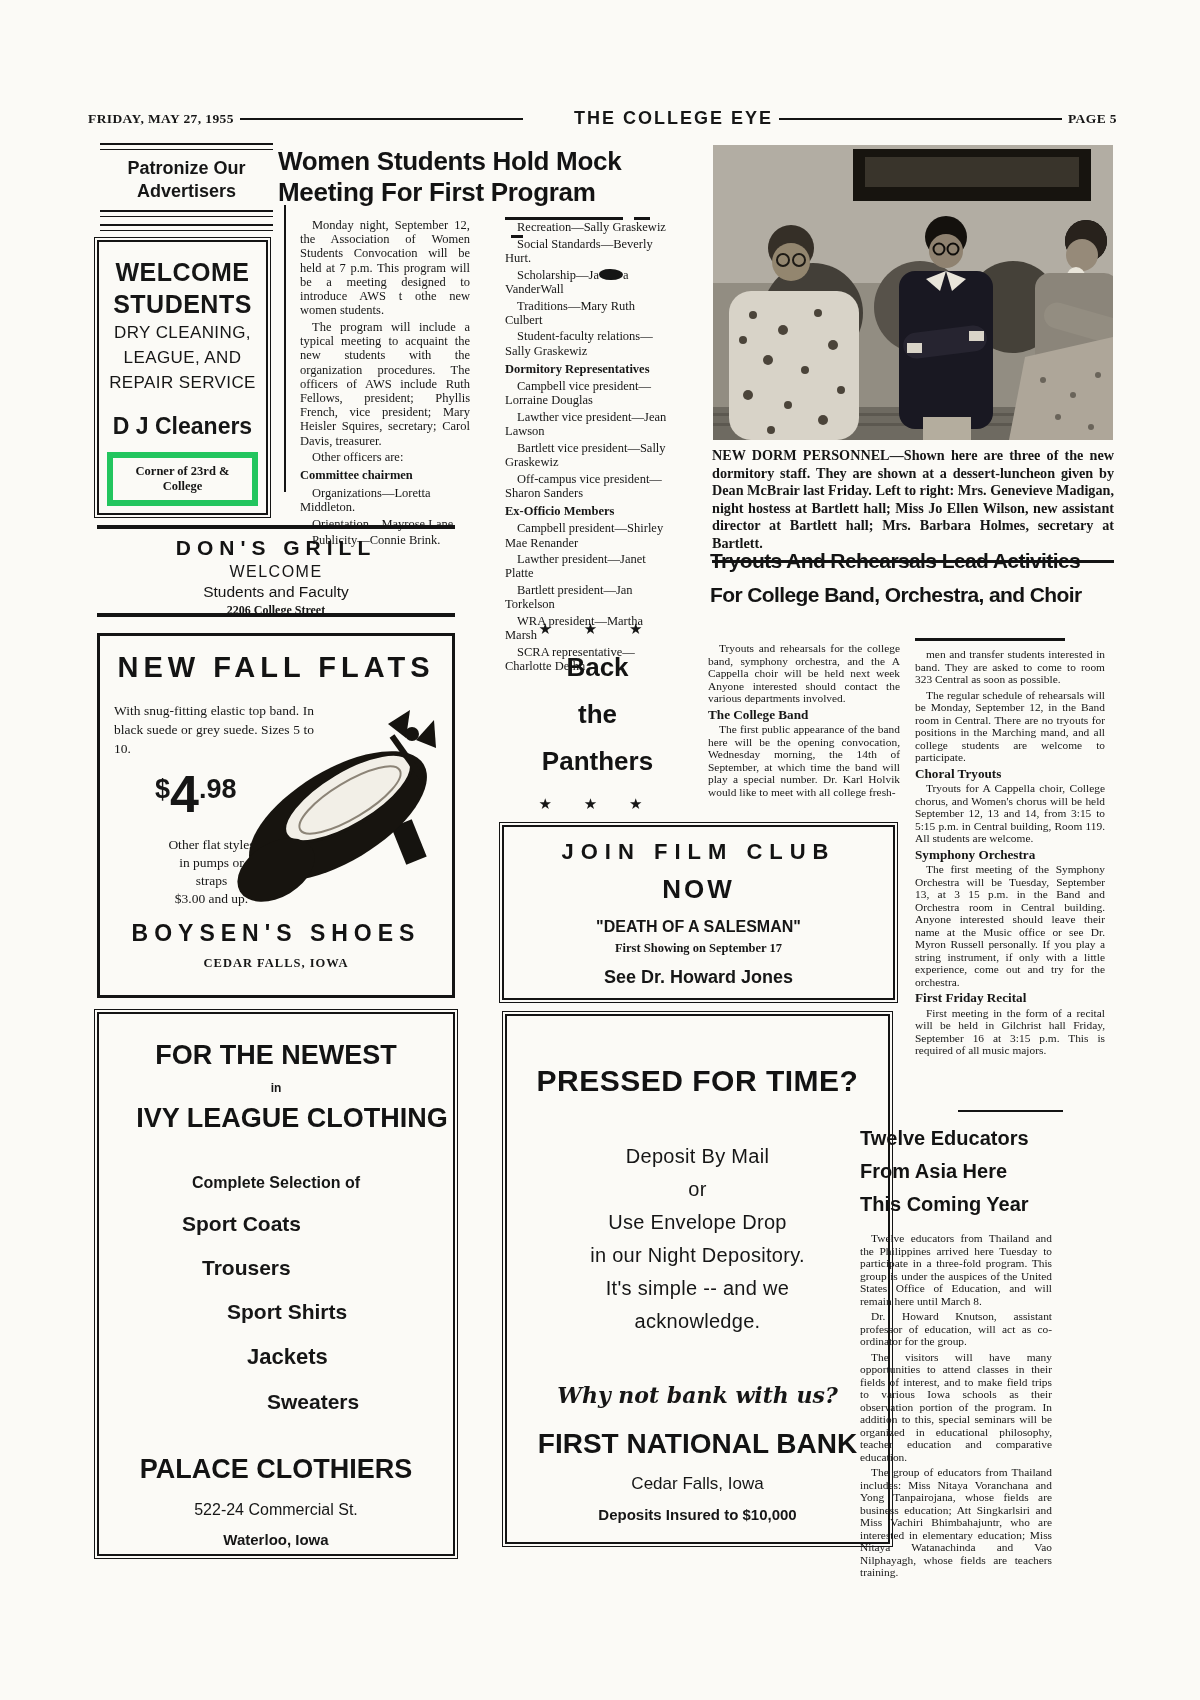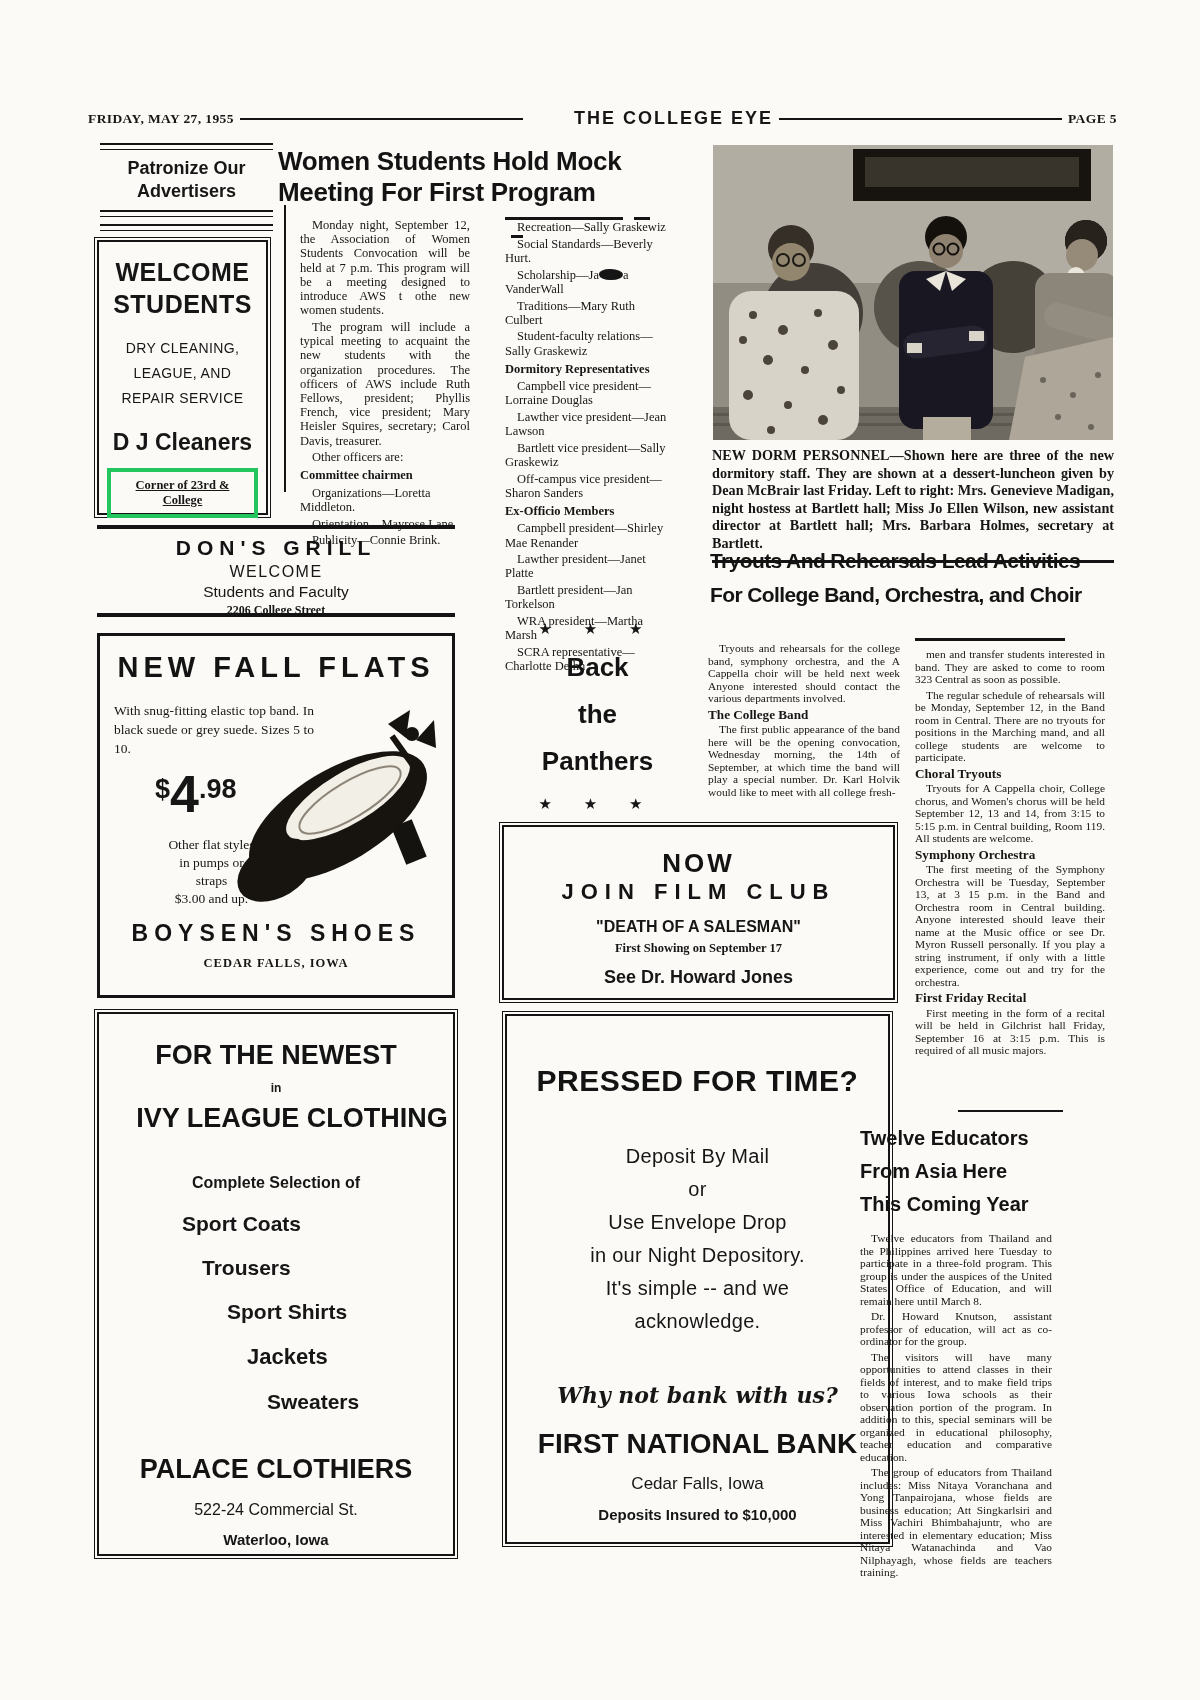--- a/index.html
+++ b/index.html
@@ -53,27 +53,27 @@
     <div>Advertisers</div>
   </div>
   <div class="abs drule" style="left:100px;top:210px;width:173px;"></div>
   <div class="abs drule" style="left:100px;top:224px;width:173px;"></div>
 
   <div class="abs box2 ctr" style="left:97px;top:240px;width:171px;height:275px;padding:14px 8px 8px;">
     <div class="sans" style="font-weight:700;font-size:25px;line-height:32px;letter-spacing:.5px;">
       <div>WELCOME</div>
       <div>STUDENTS</div>
     </div>
-    <div class="sans" style="font-size:14px;line-height:25px;margin-top:16px;letter-spacing:.4px;">
+    <div class="sans" style="font-size:17px;line-height:25px;letter-spacing:.4px;">
       <div>DRY CLEANING,</div>
       <div>LEAGUE, AND</div>
       <div>REPAIR SERVICE</div>
     </div>
     <div class="sans" style="font-weight:700;font-size:23px;margin-top:18px;">D J Cleaners</div>
-    <div class="serif b" style="border:4px solid #22c55e;margin-top:12px;padding:6px 10px;font-size:12.5px;text-decoration:underline;">Corner of 23rd &amp; College</div>
+    <div class="serif b" style="border:6px solid #22c55e;margin-top:12px;padding:6px 10px;font-size:12.5px;">Corner of 23rd &amp; College</div>
   </div>
 
   <div class="abs rule" style="left:284px;top:205px;width:2px;height:287px;"></div>
 
   <div class="abs headline" style="left:278px;top:146px;width:400px;font-size:26px;line-height:31px;letter-spacing:-.3px;">
     <div>Women Students Hold Mock</div>
     <div>Meeting For First Program</div>
   </div>
 
   <div class="abs bodytxt just roster" style="left:300px;top:218px;width:170px;">
@@ -251,22 +251,22 @@
     <div class="sans b" style="font-size:21px;margin:20px 0 0 103px;">Trousers</div>
     <div class="sans b" style="font-size:21px;margin:20px 0 0 128px;">Sport Shirts</div>
     <div class="sans b" style="font-size:22px;margin:20px 0 0 148px;">Jackets</div>
     <div class="sans b" style="font-size:21px;margin:20px 0 0 168px;">Sweaters</div>
     <div class="ctr headline" style="font-size:27px;margin-top:40px;">PALACE CLOTHIERS</div>
     <div class="ctr sans" style="font-size:16px;margin-top:16px;">522-24 Commercial St.</div>
     <div class="ctr sans b" style="font-size:15px;margin-top:12px;">Waterloo, Iowa</div>
   </div>
 
   <div class="abs box2 ctr" style="left:502px;top:825px;width:393px;height:175px;padding-top:12px;">
+    <div class="headline" style="font-size:22px;letter-spacing:7px;">JOIN FILM CLUB</div>
     <div class="headline" style="font-size:26px;letter-spacing:3px;margin-top:9px;">NOW</div>
-    <div class="headline" style="font-size:22px;letter-spacing:7px;">JOIN FILM CLUB</div>
     <div class="sans b" style="font-size:16px;margin-top:13px;">"DEATH OF A SALESMAN"</div>
     <div class="serif b" style="font-size:12.5px;margin-top:5px;">First Showing on September 17</div>
     <div class="sans b" style="font-size:18px;margin-top:11px;">See Dr. Howard Jones</div>
   </div>
 
   <div class="abs box2 ctr" style="left:505px;top:1014px;width:385px;height:530px;">
     <div class="headline" style="font-size:30px;letter-spacing:.5px;margin-top:48px;">PRESSED FOR TIME?</div>
     <div class="sans" style="font-size:20px;line-height:33px;margin-top:42px;letter-spacing:.3px;">
       <div>Deposit By Mail</div>
       <div>or</div>

